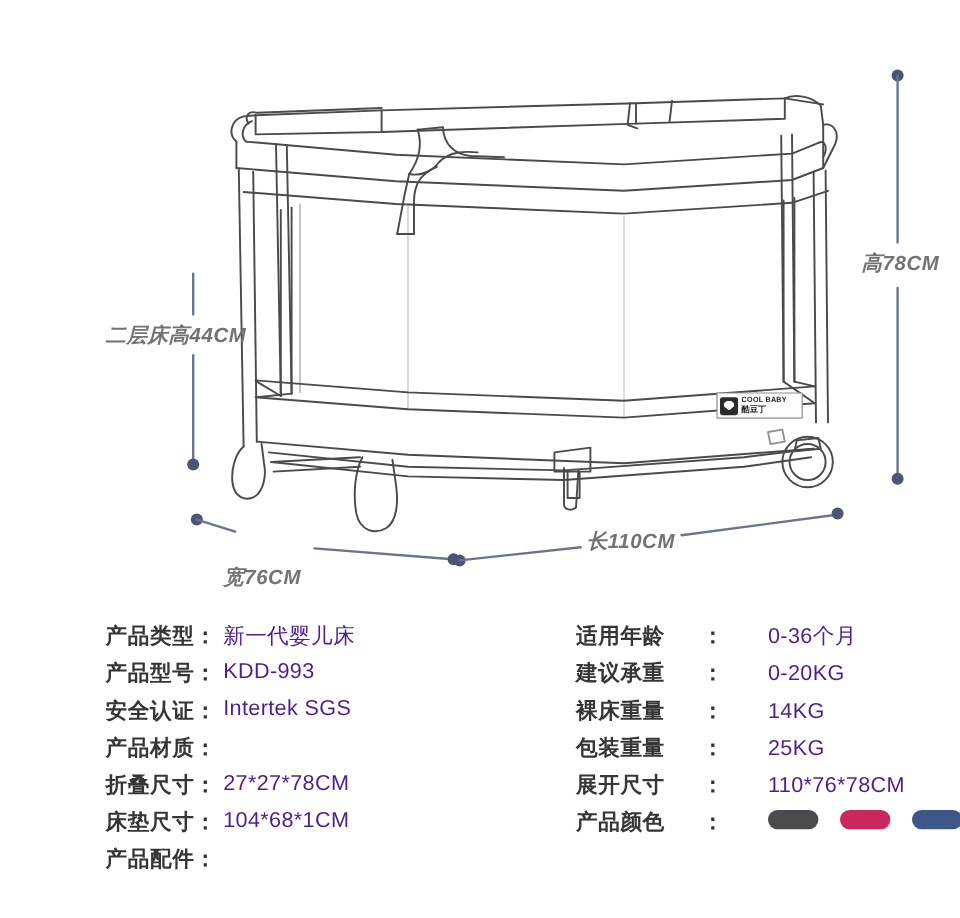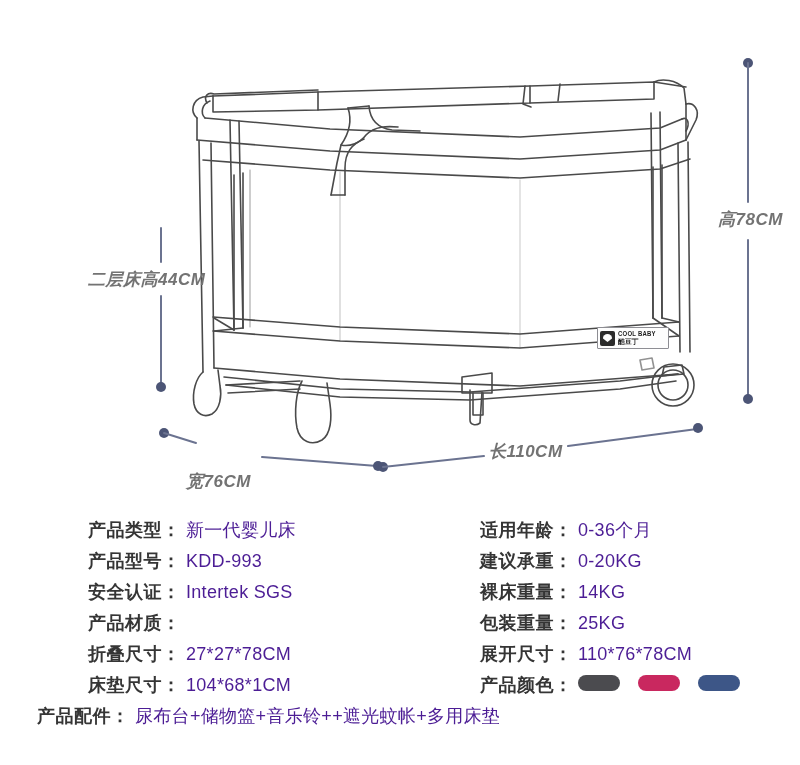--- a/index.html
+++ b/index.html
@@ -126,28 +126,29 @@
   .spec-row {
     display: flex;
     align-items: flex-start;
     height: 31px;
   }
   .spec-col-left {
     width: 440px;
     padding-left: 88px;
     box-sizing: border-box;
     display: flex;
-    align-items: center;
+    align-items: flex-start;
   }
   .spec-col-right {
     width: 360px;
     padding-left: 40px;
     box-sizing: border-box;
     display: flex;
     align-items: baseline;
+    gap: 31px;
   }
   .spec-key {
     font-size: 18px;
     font-weight: bold;
     color: #353535;
     letter-spacing: 0.5px;
     white-space: nowrap;
   }
   .spec-colon {
     font-size: 18px;
@@ -159,21 +160,21 @@
     font-size: 18px;
     font-weight: normal;
     color: #4c1d95;
     white-space: nowrap;
     letter-spacing: 0.3px;
   }
   .spec-row-full {
     display: flex;
     align-items: baseline;
     height: 31px;
-    padding-left: 37px;
+    padding-left: 88px;
     box-sizing: border-box;
   }
   
   #color-swatches {
     display: flex;
     align-items: center;
     gap: 18px;
     margin-top: 2px;
   }
   .swatch {
@@ -408,17 +409,16 @@
           <span class="swatch" style="background:#4b4b4f"></span>
           <span class="swatch" style="background:#c9285f"></span>
           <span class="swatch" style="background:#3d5687"></span>
         </span>
       </div>
     </div>
 
     <div class="spec-row-full">
       <span class="spec-key">产品配件</span>
       <span class="spec-colon">：</span>
-      <span class="spec-val">尿布台+储物篮+音乐铃++遮光蚊帐+多用床垫</span>
     </div>
 
   </div>
 </div>
 
 </body></html>

